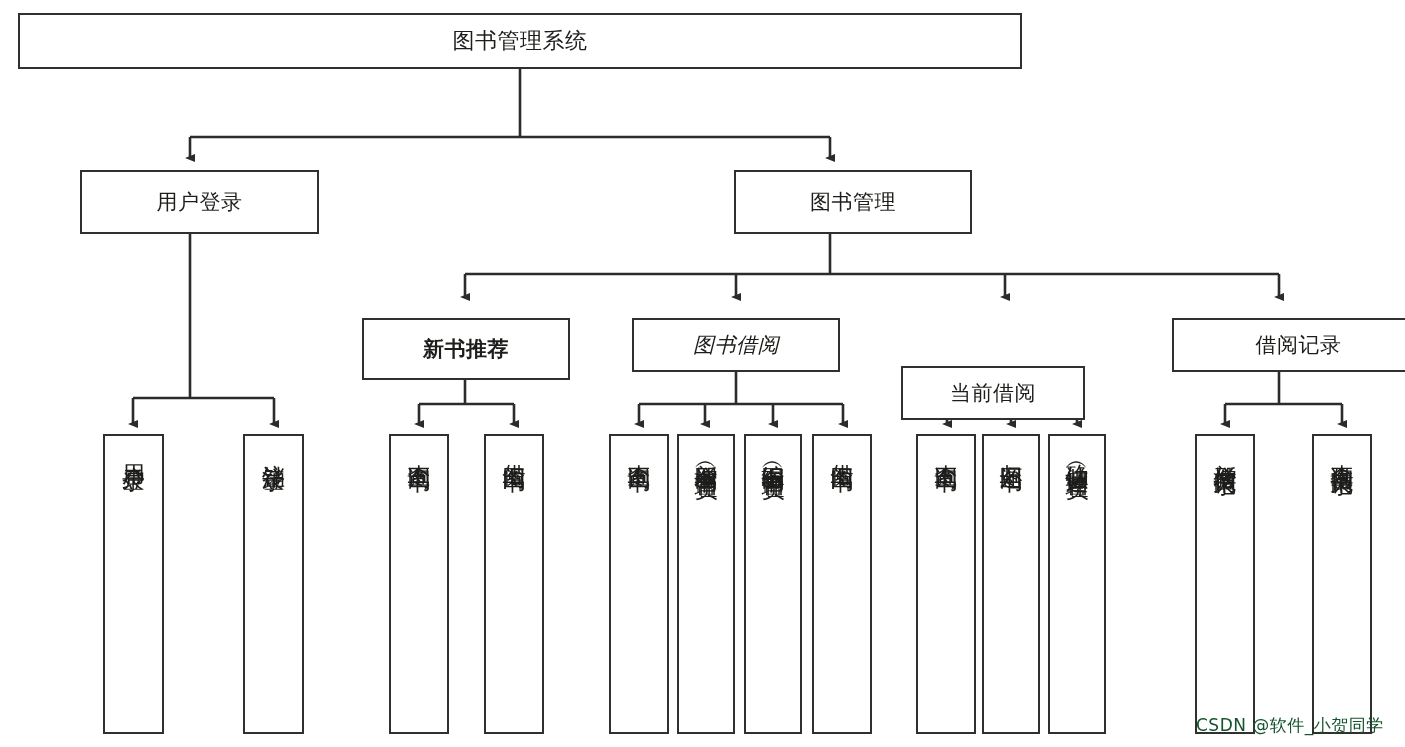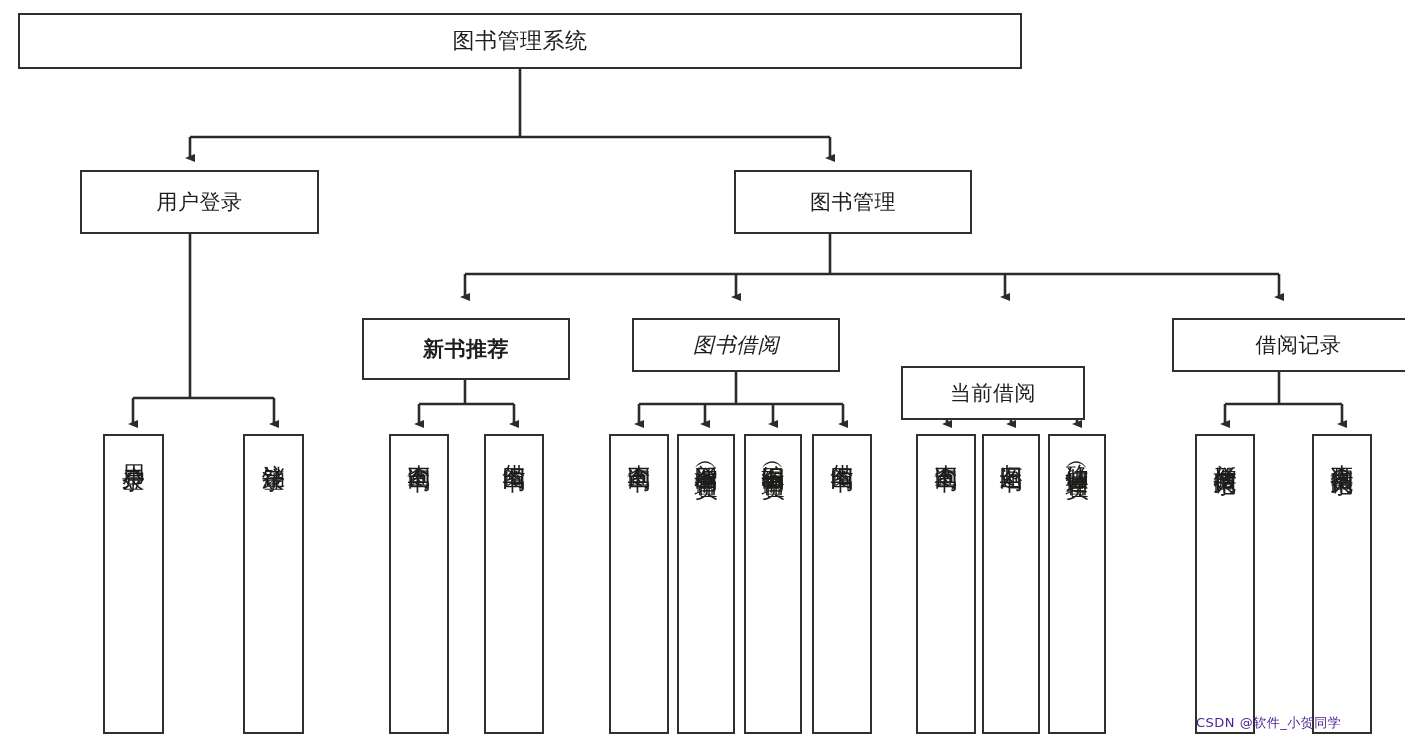--- a/index.html
+++ b/index.html
@@ -56,22 +56,22 @@
   .node.vert .lbl {
     writing-mode: vertical-rl;
     text-orientation: upright;
     font-size: 23px;
     line-height: 1.0;
     letter-spacing: 2px;
     white-space: nowrap;
   }
   .watermark {
     position: absolute;
-    color: #4c1d95;
-    font-size: 13px;
+    color: #14532d;
+    font-size: 17px;
     white-space: nowrap;
     letter-spacing: 0.5px;
   }
 </style>
 </head>
 <body>
 
 <div id="canvas">
 
   <svg class="edges" viewBox="0 0 1405 747">

